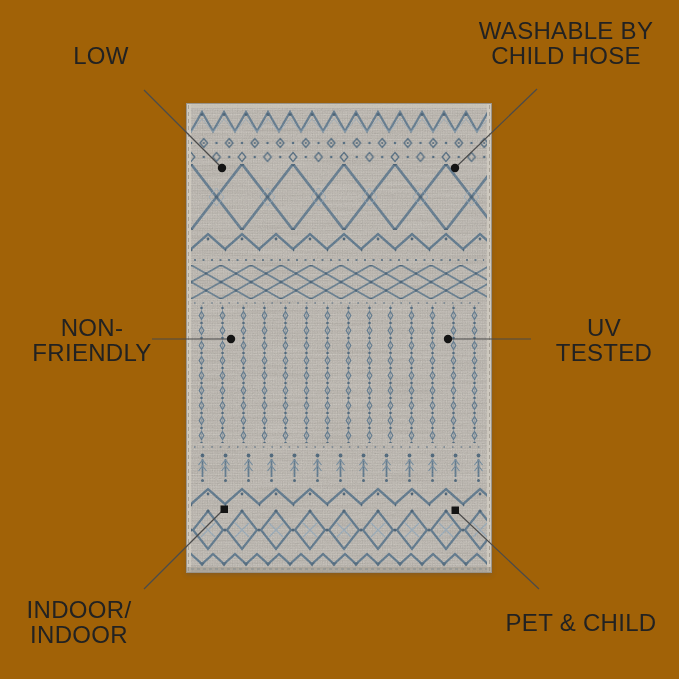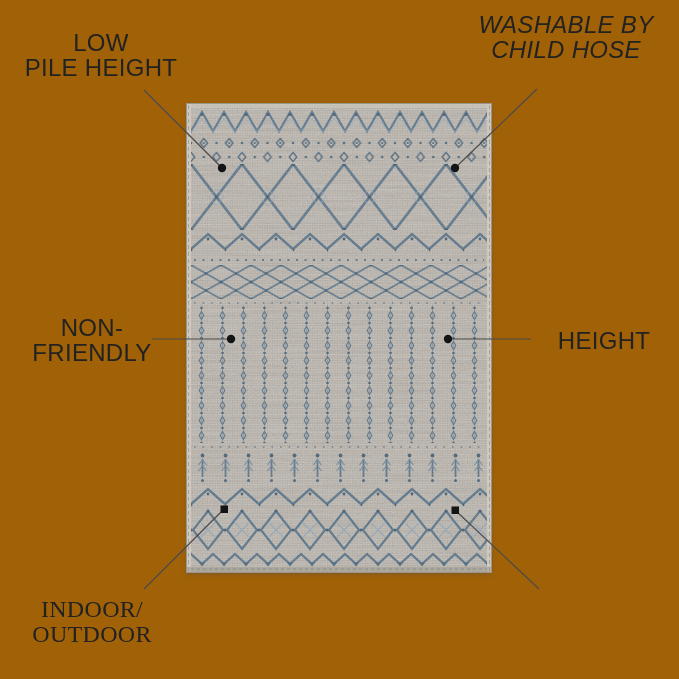--- a/index.html
+++ b/index.html
@@ -25,24 +25,24 @@
     transform:translate(-50%,-50%);
     text-align:center;
     color:#222222;
     font-size:24px;
     line-height:25px;
     letter-spacing:0.3px;
     white-space:nowrap;
   }
   .callout span{display:block;}
   .c-tl{left:101px;top:55px;}
-  .c-tr{left:566px;top:37px;font-style:italic;}
+  .c-tr{left:566px;top:43px;}
   .c-ml{left:92px;top:340px;text-align:center;}
   .c-mr{left:604px;top:340px;}
-  .c-bl{left:92px;top:622px;font-family:Liberation Serif, serif;}
+  .c-bl{left:79px;top:622px;}
   .c-br{left:581px;top:622px;}
 </style>
 </head>
 <body>
 
 <div class="stage">
 
   <div class="rug-wrap">
     <svg viewBox="0 0 306 470" xmlns="http://www.w3.org/2000/svg">
       <defs>
@@ -166,33 +166,34 @@
     <circle cx="222" cy="168" r="4.2" fill="#141414"></circle>
     <circle cx="455" cy="168" r="4.2" fill="#141414"></circle>
     <circle cx="231" cy="339" r="4.2" fill="#141414"></circle>
     <circle cx="448" cy="339" r="4.2" fill="#141414"></circle>
     <rect x="220.5" y="505.5" width="7.5" height="7.5" fill="#141414"></rect>
     <rect x="451.5" y="506.5" width="7.5" height="7.5" fill="#141414"></rect>
   </svg>
 
   <div class="callout c-tl">
     <span>LOW</span>
-    <span>PILE HEIGHT</span>
   </div>
   <div class="callout c-tr">
     <span>WASHABLE BY</span>
     <span>CHILD HOSE</span>
   </div>
   <div class="callout c-ml">
     <span>NON-</span>
     <span>FRIENDLY</span>
   </div>
   <div class="callout c-mr">
-    <span>HEIGHT</span>
+    <span>UV</span>
+    <span>TESTED</span>
   </div>
   <div class="callout c-bl">
     <span>INDOOR/</span>
-    <span>OUTDOOR</span>
+    <span>INDOOR</span>
   </div>
   <div class="callout c-br">
+    <span>PET &amp; CHILD</span>
   </div>
 
 </div>
 
 </body></html>

